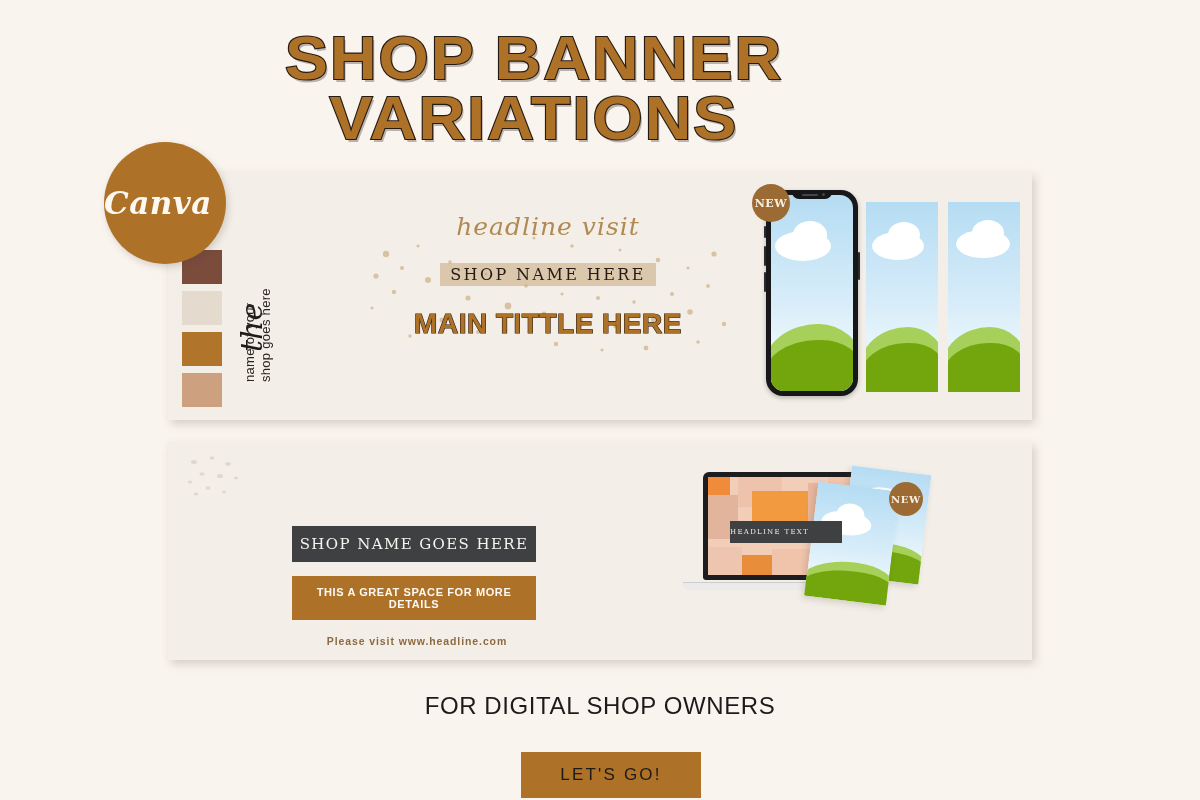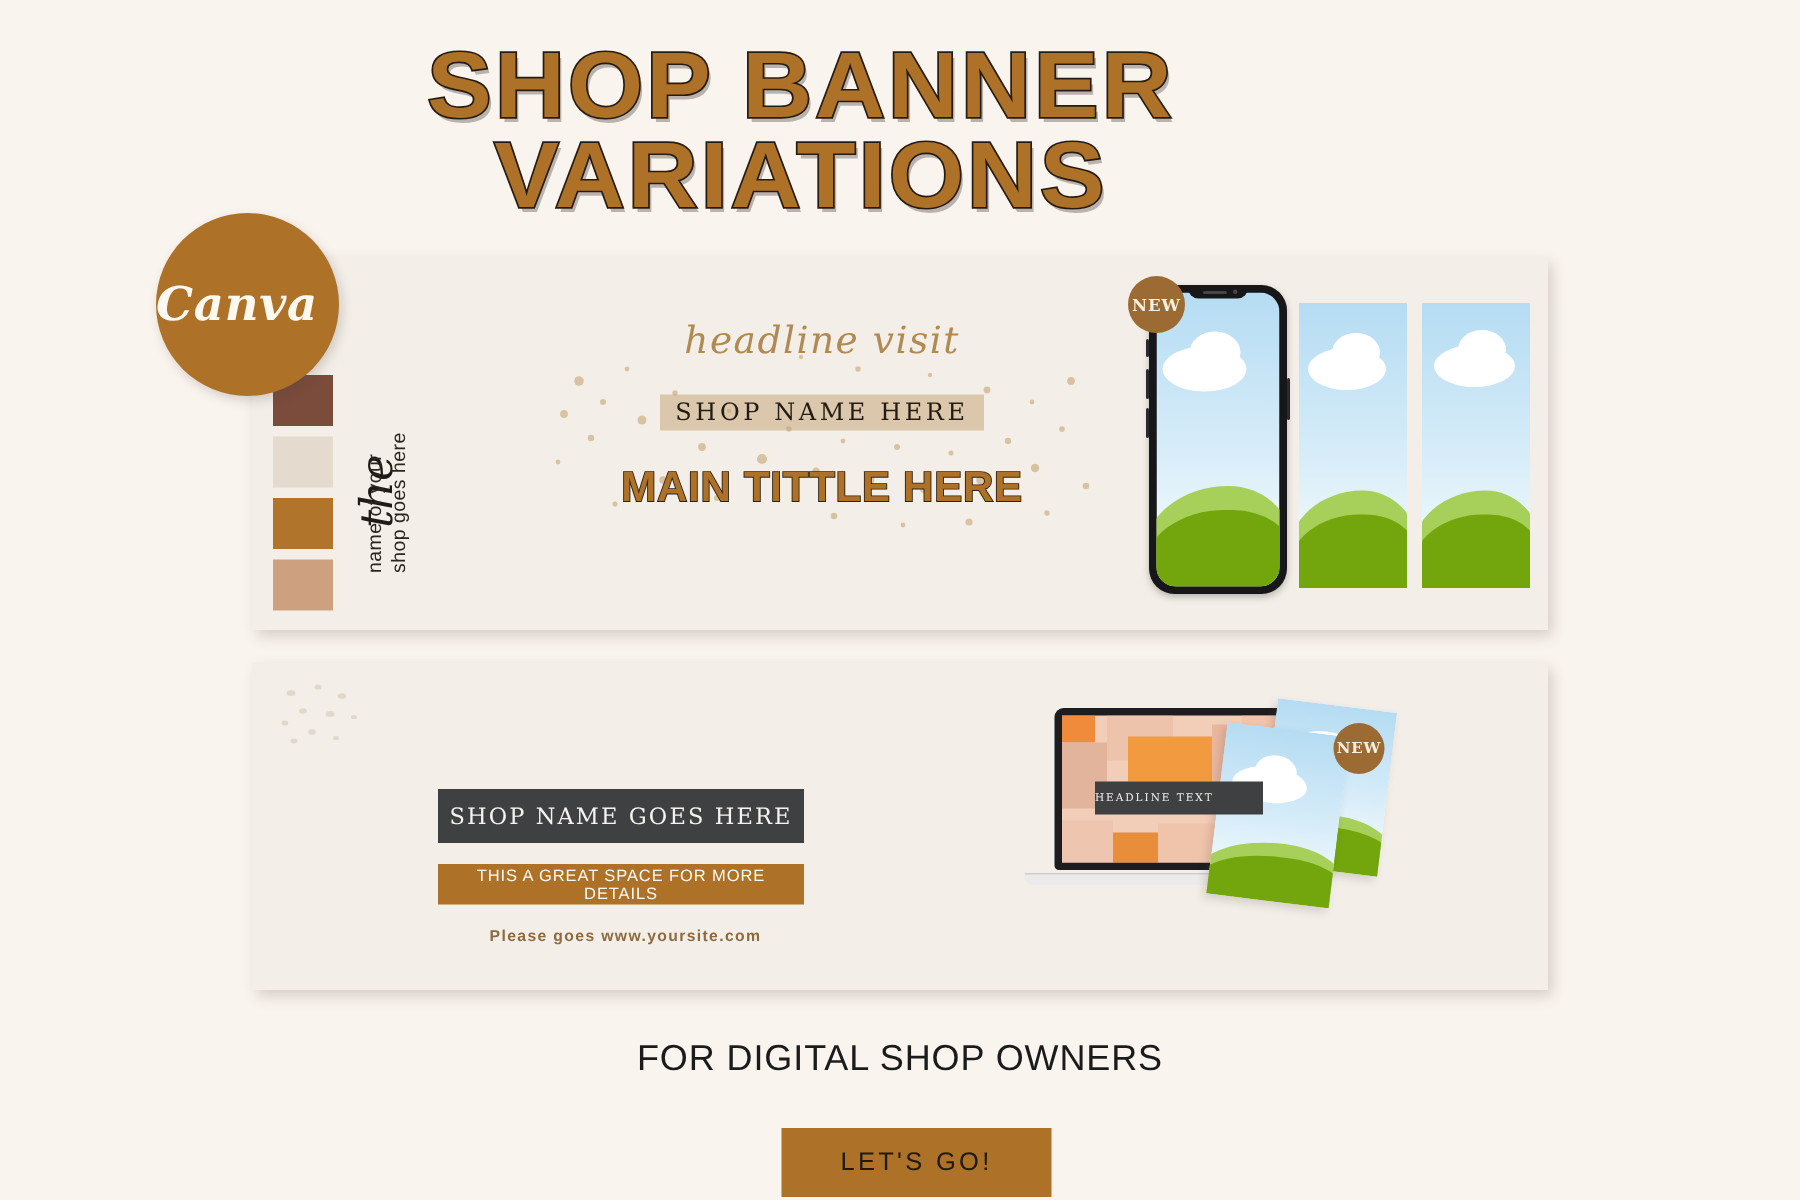--- a/index.html
+++ b/index.html
@@ -189,25 +189,25 @@
   #shop-name-button {
     width: 244px; height: 36px;
     background: #3e4042;
     display: flex; align-items: center; justify-content: center;
     font-family: "DejaVu Serif", serif;
     font-size: 15px;
     letter-spacing: 1.4px;
     color: #f6f3ee;
   }
   #details-button {
-    width: 244px; height: 27px;
+    width: 244px; height: 44px;
     margin-top: 14px;
     background: #ad7127;
     display: flex; align-items: center; justify-content: center;
-    font-weight: normal;
+    font-weight: bold;
     font-size: 11px;
     letter-spacing: 0.6px;
     color: #fdfaf5;
   }
   #visit-text {
     margin-top: 15px;
     font-size: 10.5px;
     font-weight: bold;
     letter-spacing: 0.9px;
     color: #8d6a3f;
@@ -398,21 +398,21 @@
       <ellipse cx="26" cy="36" rx="2.6" ry="1.8"></ellipse>
         <ellipse cx="54" cy="26" rx="2" ry="1.4"></ellipse>
       <ellipse cx="14" cy="42" rx="2.4" ry="1.6"></ellipse>
         <ellipse cx="42" cy="40" rx="2" ry="1.4"></ellipse>
     </g>
   </svg>
 
   <div id="cta-zone">
     <div id="shop-name-button">SHOP NAME GOES HERE</div>
     <div id="details-button">THIS A GREAT SPACE FOR MORE DETAILS</div>
-    <div id="visit-text">Please goes www.yoursite.com</div>
+    <div id="visit-text">Please visit www.headline.com</div>
   </div>
 
   <div id="laptop-zone">
     <div id="laptop-body">
       <div id="laptop-screen">
         <div class="abs-shape" style="left:0;top:0;width:22px;height:18px;background:#ef8b3b"></div>
         <div class="abs-shape" style="left:0;top:18px;width:30px;height:44px;background:#e2b49c"></div>
         <div class="abs-shape" style="left:30px;top:0;width:44px;height:30px;background:#eec3ab"></div>
         <div class="abs-shape" style="left:44px;top:14px;width:58px;height:30px;background:#f29a3f"></div>
         <div class="abs-shape" style="left:100px;top:6px;width:34px;height:40px;background:#e9b79e"></div>

